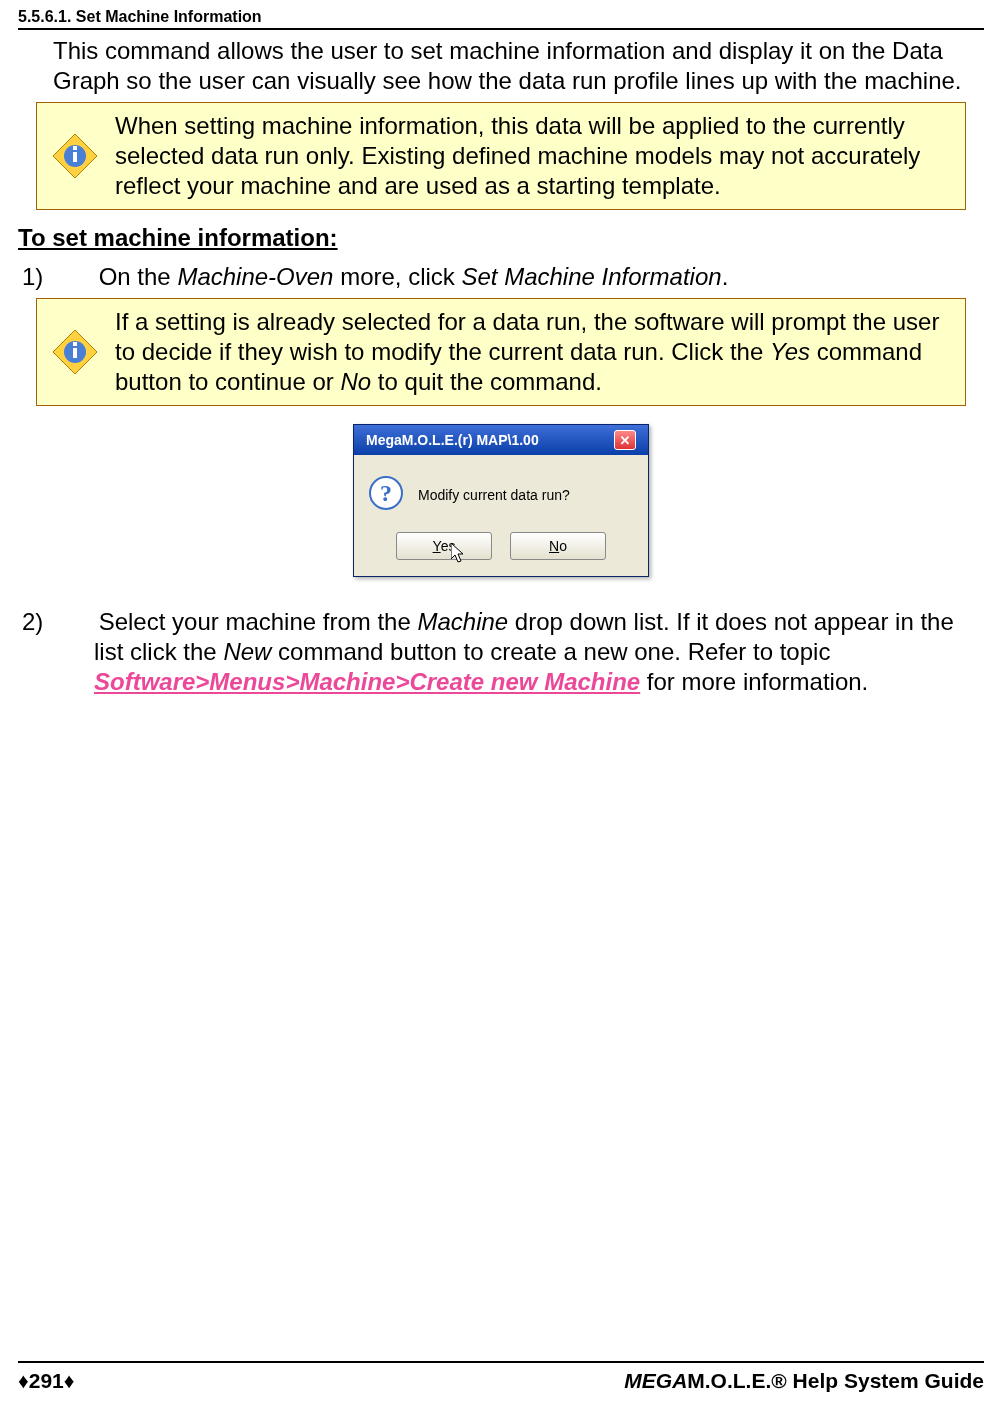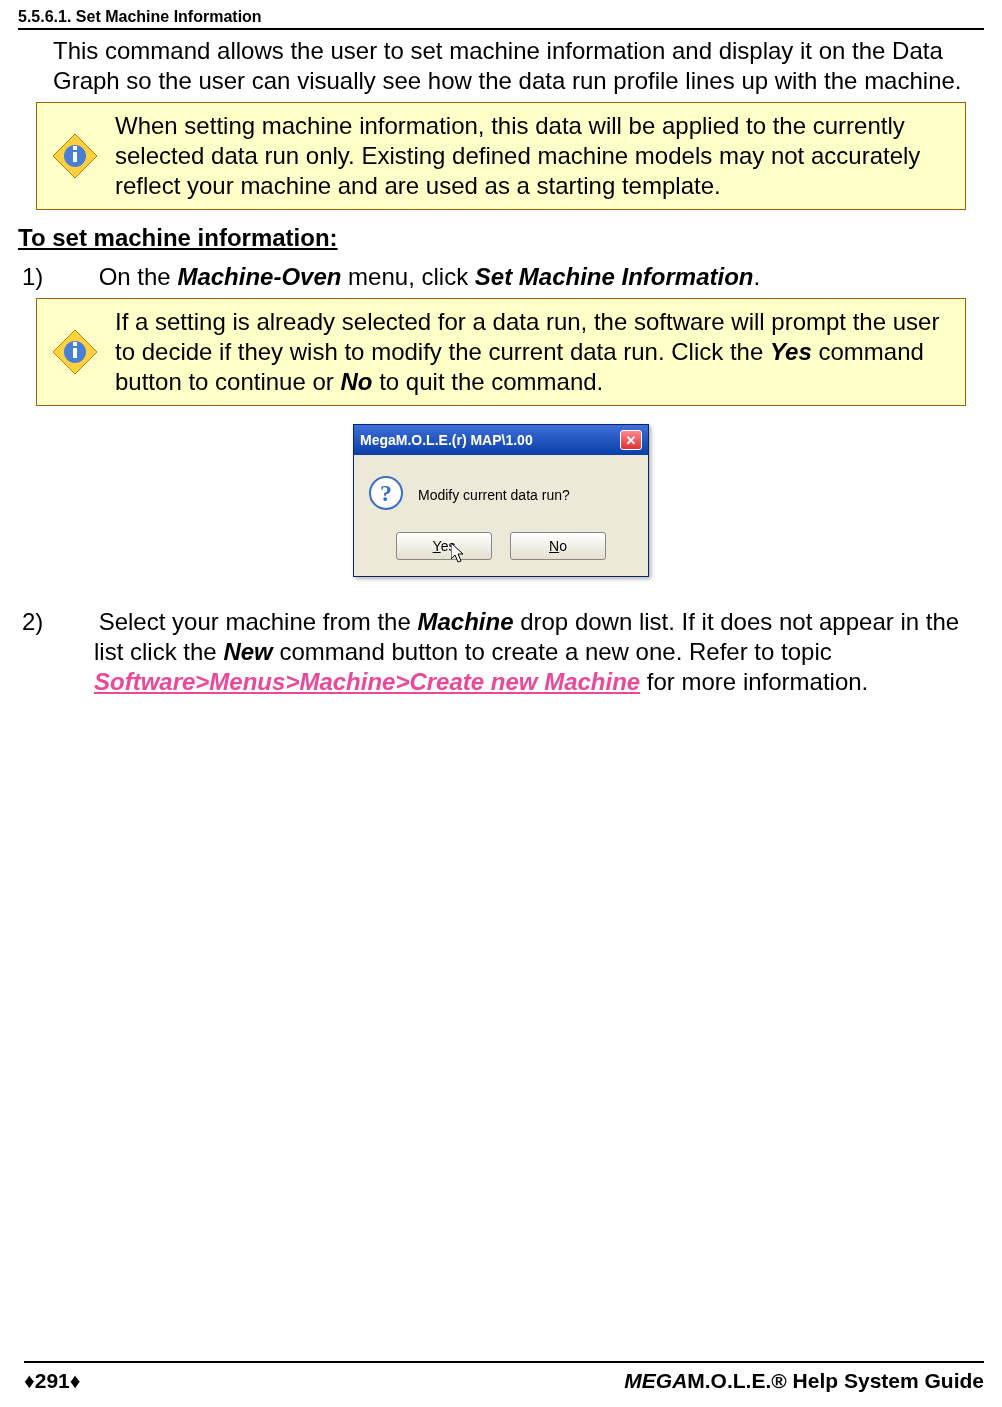--- a/index.html
+++ b/index.html
@@ -50,21 +50,21 @@
       margin-bottom: 10px;
     }
     .step {
       font-size: 24px;
       line-height: 1.25;
       padding-left: 76px;
       text-indent: -36px;
       margin-bottom: 6px;
     }
     .step .num { display: inline-block; width: 34px; }
-    .bi { font-weight: bold; font-style: italic; }
+    .bi { font-weight: normal; font-style: italic; }
     .link-topic {
       font-weight: bold;
       font-style: italic;
       color: #ec4899;
       text-decoration: underline;
     }
     .dialog-wrap {
       display: flex;
       justify-content: center;
       margin: 18px 0 30px 0;
@@ -73,21 +73,21 @@
       width: 296px;
       border: 1px solid #0a246a;
       background: #ece9d8;
       font-family: Tahoma, Arial, sans-serif;
       font-size: 14px;
       box-shadow: 2px 2px 4px rgba(0,0,0,0.3);
     }
     .titlebar {
       background: linear-gradient(to bottom, #3f6fd8, #0a3ea8);
       color: #fff;
-      padding: 5px 6px;
+      padding: 5px 12px;
       display: flex;
       justify-content: space-between;
       align-items: center;
       font-weight: bold;
       font-size: 14px;
     }
     .close-btn {
       width: 22px; height: 20px;
       background: linear-gradient(to bottom, #f88, #d33);
       border: 1px solid #fff;
@@ -116,21 +116,21 @@
       background: linear-gradient(to bottom, #fff, #e4e1cf);
       border: 1px solid #888;
       border-radius: 3px;
       font-size: 14px;
       display: flex; align-items: center; justify-content: center;
       position: relative;
     }
     .win-btn u { text-decoration: underline; }
     .footer {
       position: absolute;
-      left: 24px; right: 18px; bottom: 14px;
+      left: 18px; right: 18px; bottom: 14px;
       border-top: 2px solid #000;
       padding-top: 6px;
       display: flex;
       justify-content: space-between;
       font-size: 21px;
       font-weight: bold;
     }
     .footer .page { font-family: Arial, sans-serif; }
     .footer .guide .mega-ital { font-style: italic; }
     .cursor {
@@ -154,21 +154,21 @@
       <rect x="22" y="14" width="4" height="4" fill="#fff"></rect>
     </svg>
   </div>
   <div>When setting machine information, this data will be applied to the currently selected data run only. Existing defined machine models may not accurately reflect your machine and are used as a starting template.</div>
 </div>
 
 <div class="sub-heading">To set machine information:</div>
 
 <div class="step">
   <span class="num">1)</span>
-  <span>On the </span><span class="bi">Machine-Oven</span><span> menu, click </span><span class="bi">Set Machine Information</span><span>.</span>
+  <span>On the </span><span class="bi">Machine-Oven</span><span> more, click </span><span class="bi">Set Machine Information</span><span>.</span>
 </div>
 
 <div class="note-box">
   <div class="note-icon">
     <svg viewBox="0 0 48 48">
       <polygon points="24,2 46,24 24,46 2,24" fill="#ffd040" stroke="#b08000" stroke-width="1"></polygon>
       <circle cx="24" cy="24" r="11" fill="#4a7fd6"></circle>
       <rect x="22" y="20" width="4" height="10" fill="#fff"></rect>
       <rect x="22" y="14" width="4" height="4" fill="#fff"></rect>
     </svg>

